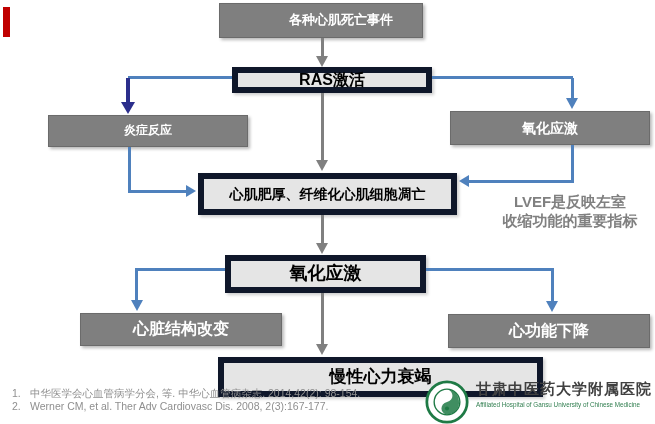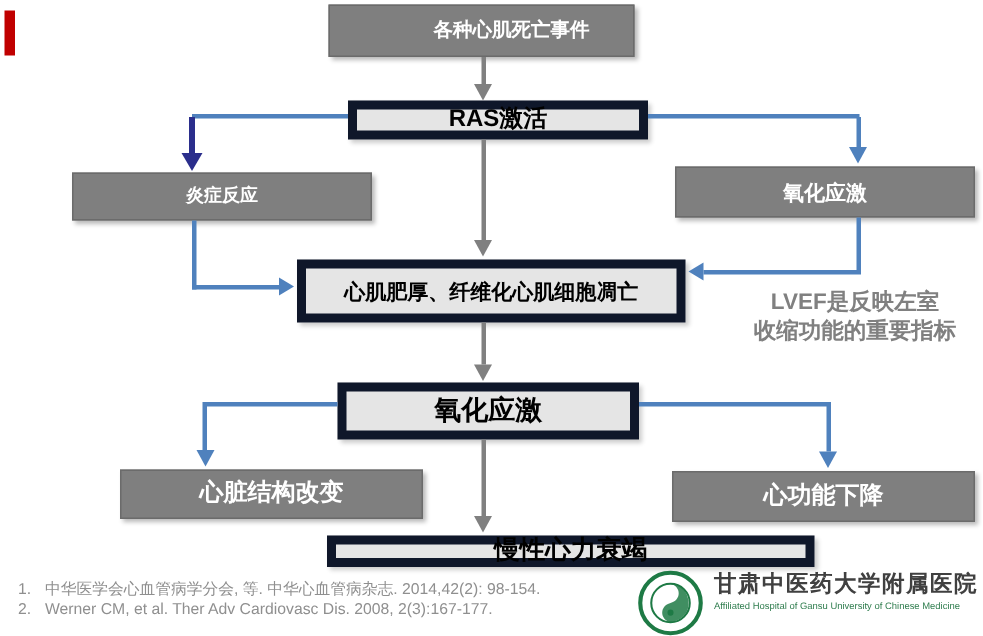--- a/index.html
+++ b/index.html
@@ -64,21 +64,21 @@
     <div>心肌肥厚、纤维化</div>
     <div>心肌细胞凋亡</div>
   </div>
 
   <div class="box yellow-box" style="left:225px;top:255px;width:201px;height:38px;font-size:18px;">氧化应激</div>
 
   <div class="box gray-box" style="left:48px;top:313px;width:202px;height:33px;font-size:16px;margin-left:32px;">心脏结构改变</div>
 
   <div class="box gray-box" style="left:448px;top:314px;width:202px;height:34px;font-size:16px;">心功能下降</div>
 
-  <div class="box yellow-box" style="left:218px;top:357px;width:325px;height:21px;font-size:17px;text-align:center;">慢性心力衰竭</div>
+  <div class="box yellow-box" style="left:218px;top:357px;width:325px;height:40px;font-size:17px;text-align:center;">慢性心力衰竭</div>
 
   <div class="vline c-gray" style="left:321px;top:38px;width:3px;height:19px;"></div>
   <div class="tri tri-down-gray" style="left:316px;top:56px;"></div>
 
   <div class="vline c-gray" style="left:321px;top:93px;width:3px;height:67px;"></div>
   <div class="tri tri-down-gray" style="left:316px;top:160px;"></div>
 
   <div class="vline c-gray" style="left:321px;top:215px;width:3px;height:28px;"></div>
   <div class="tri tri-down-gray" style="left:316px;top:243px;"></div>
 

